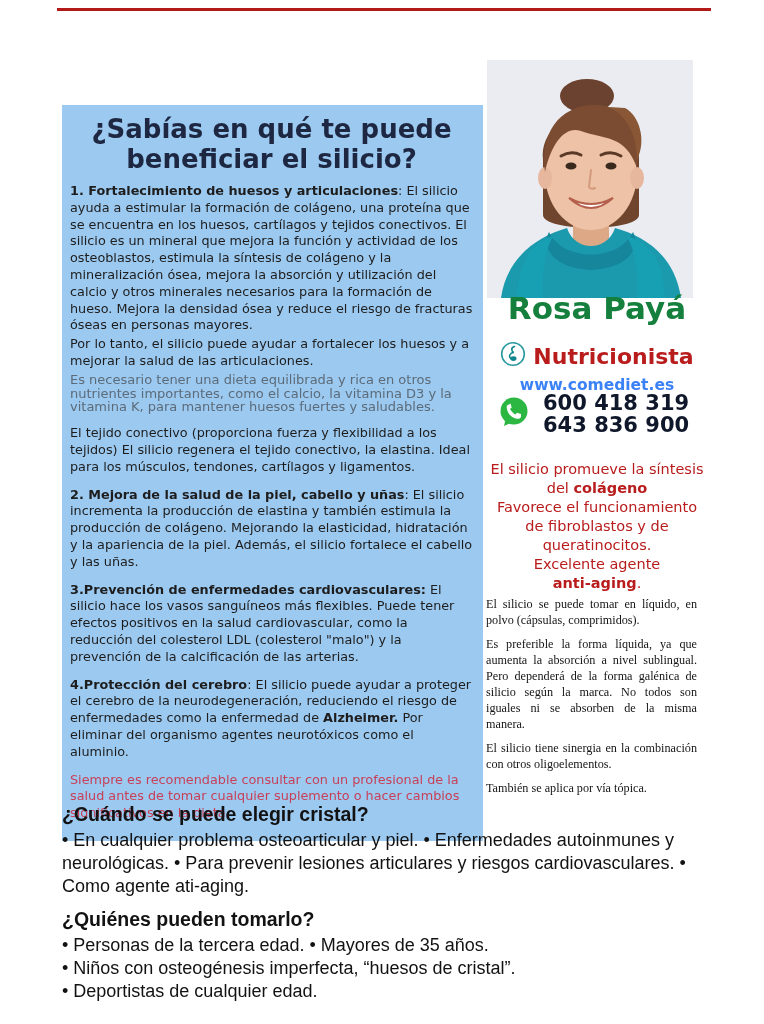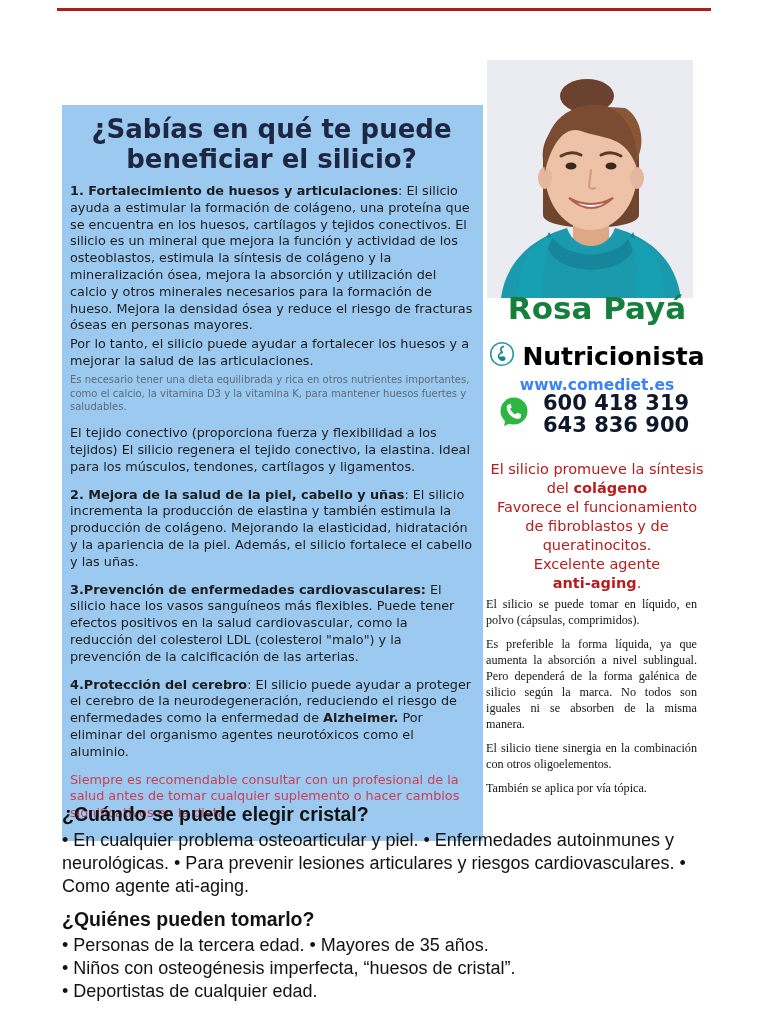--- a/index.html
+++ b/index.html
@@ -15,35 +15,35 @@
     background:#9cc9f0; box-sizing:border-box; padding:5px 10px 0 8px; overflow:hidden;margin-top:48px;
   }
   .box-title {
     white-space:pre-line; text-align:center; font-weight:bold;
     font-size:26px; line-height:30px; color:#1e2742; margin:4px 0 9px 0;
   }
   .bbody { font-size:12.8px; line-height:16.8px; color:#1d1d1d; }
   .bbody p { margin:0; }
   .bbody .gap { margin-top:11px; }
   .bbody .tight { margin-top:2px; }
-  .note { font-size:10px; line-height:13.8px; color:#5c6b79; margin-top:3px !important; }
+  .note { font-size:13px; line-height:13.8px; color:#5c6b79; margin-top:3px !important; }
   .warning { color:#c84058; }
   b.lead { font-weight:bold; }
 
   
   .photo { position:absolute; left:487px; top:60px; width:206px; height:238px; }
   .name {
     position:absolute; left:482px; top:290px; width:230px; text-align:center;
     font-size:31px; font-weight:bold; color:#15803d;
   }
   .role-row {
     position:absolute; left:482px; top:341px; width:230px;
     display:flex; align-items:center; justify-content:center; gap:7px;
   }
-  .role-label { font-size:25px; font-weight:bold; color:#000000; }
+  .role-label { font-size:22px; font-weight:bold; color:#b91c1c; }
   .website {
     position:absolute; left:482px; top:376px; width:230px; text-align:center;
     font-size:15.5px; font-weight:bold; color:#3b82f6;
   }
   .phones-row { position:absolute; left:497px; top:392px; display:flex; gap:12px; align-items:center; }
   .phones { font-size:21px; line-height:22px; color:#0f172a; white-space:pre-line;font-weight:bold; }
   .beauty-h {
     position:absolute; left:482px; top:436px; width:230px; text-align:center;
     font-size:20px; font-weight:bold; color:#d32525;
   }

